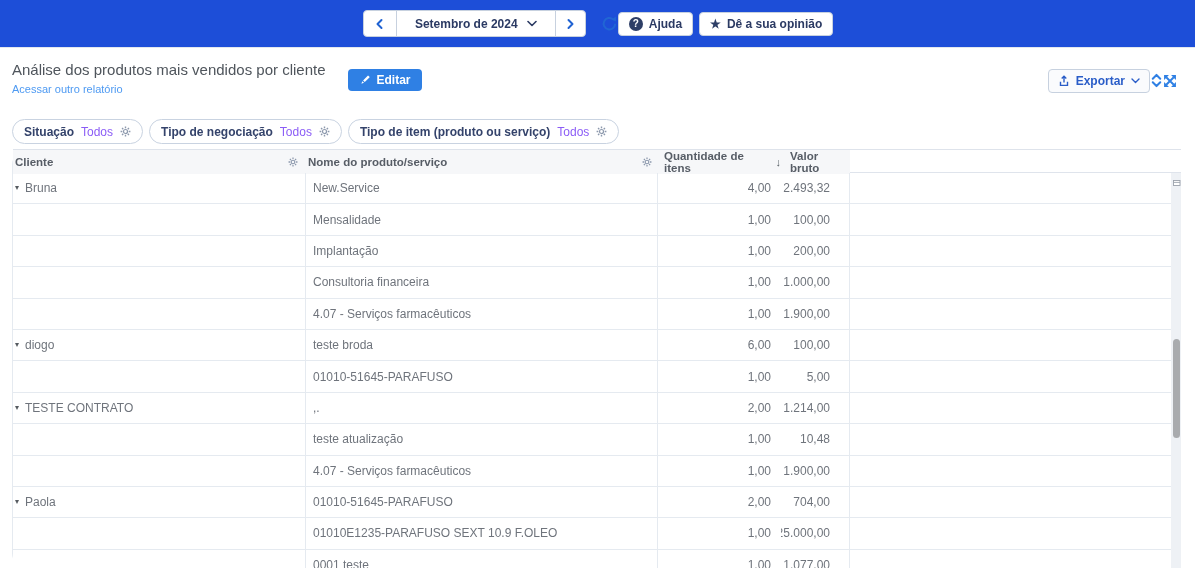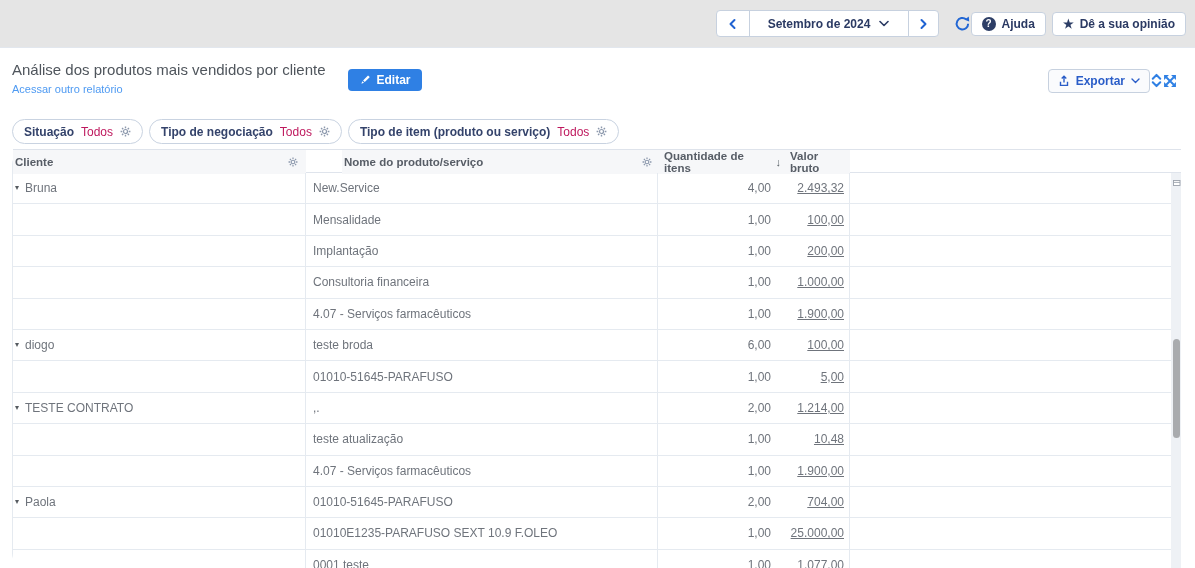--- a/index.html
+++ b/index.html
@@ -1,21 +1,21 @@
 <!DOCTYPE html>
 <html><head>
 <meta charset="utf-8">
 <style>
   * { box-sizing: border-box; margin: 0; padding: 0; }
   html,body { width:1195px; height:568px; overflow:hidden; background:#fff;
               font-family:"Liberation Sans", sans-serif; }
 
   
-  .topbar { height:48px; background:#e5e5e5; border-bottom:1px solid #e2e7ee;
-            display:flex; align-items:center; justify-content:flex-end;
+  .topbar { height:48px; background:#1d4ed8; border-bottom:1px solid #e2e7ee;
+            display:flex; align-items:center; justify-content:center;
             padding:0 9px 0 10px; }
   .nav-left { display:flex; align-items:center; }
   .navseg { display:flex; }
   .navseg > div { border:1px solid #c7d1df; background:#fff; height:27px;
                   display:flex; align-items:center; justify-content:center; cursor:pointer; }
   .prev-btn { width:34px; border-radius:4px 0 0 4px; }
   .period-btn { width:160px; margin-left:-1px; gap:9px;
                 font-size:12px; font-weight:700; color:#2b3a63; }
   .next-btn { width:31px; margin-left:-1px; border-radius:0 4px 4px 0; }
   .refresh-btn { margin-left:15px; background:none; border:none; cursor:pointer;
@@ -43,47 +43,47 @@
   .export-btn { height:24px; background:#fafbfd; border:1px solid #c7d1df; border-radius:4px;
                 padding:0 9px; font-size:12px; font-weight:600; color:#2a5dc8;
                 display:flex; align-items:center; gap:6px; cursor:pointer; }
   .icon-btn { background:none; border:none; cursor:pointer; display:flex; align-items:center; }
 
   
   .filters-row { margin-top:22px; display:flex; gap:6px;text-align:center; }
   .pill { height:25px; border:1px solid #c9d3e1; border-radius:13px; background:#fff;
           display:flex; align-items:center; gap:7px; padding:0 11px; font-size:12px; cursor:pointer; }
   .pill-label { color:#34436b; font-weight:700; }
-  .pill-value { color:#be185d; }
+  .pill-value { color:#8b5cf6; }
 
   
   .table { margin-top:5px; position:relative; width:1169px; }
   .grid { border-left:1px solid #e5eaf0;border-radius:16px; }
   .thead { display:grid; grid-template-columns:293px 352px 123px 69px 1fr; height:24px;
            border-top:1px solid #dee3eb; border-bottom:1px solid #dfe4ec;
            font-size:11.5px; font-weight:700; color:#575d66; }
   .th { background:#f6f7f9; height:100%; display:flex; align-items:center; cursor:pointer; }
   .th.filler { background:transparent; cursor:default; }
   .th-c1 { padding-left:2px; }
   .th-c1 .gear-right { margin-left:auto; margin-right:8px; display:flex; }
-  .th-c2 { padding-left:2px;margin-left:36px; }
+  .th-c2 { padding-left:2px; }
   .th-c2 .gear-right { margin-left:auto; margin-right:6px; display:flex; }
   .th-c3 { padding-left:6px; gap:5px; }
   .th-c4 { padding-left:9px; }
   .sort-arrow { font-size:11px; font-weight:400; color:#596066; }
 
   .tbody { height:396px; overflow:hidden; }
   .trow { display:grid; grid-template-columns:293px 352px 123px 69px 1fr; width:1159px;
           height:31.4px; border-bottom:1px solid #e5eaf0; background:#fff; cursor:pointer; }
   .td { font-size:12px; color:#6f747c; display:flex; align-items:center; overflow:hidden;
         white-space:nowrap; }
   .td.c1 { border-right:1px solid #e5eaf0; padding-left:2px; gap:6px; }
   .td.c2 { border-right:1px solid #e5eaf0; padding-left:7px; }
   .td.c3 { justify-content:flex-end; padding-right:10px; }
-  .td.c4 { justify-content:flex-end; padding-right:5px; border-right:1px solid #e5eaf0;text-decoration:underline; }
+  .td.c4 { justify-content:flex-end; padding-right:19px; border-right:1px solid #e5eaf0; }
   .tri { font-size:8px; color:#565b61; cursor:pointer; line-height:1; }
 
   
   .vscroll { position:absolute; left:1159px; top:24px; width:10px; height:396px;
              background:#eef1f5; cursor:pointer; }
   .vthumb { position:absolute; left:1.5px; top:166px; width:7px; height:99px;
             background:#a9abae; border-radius:4px; cursor:grab; }
   .scroll-corner { position:absolute; left:1161px; top:30px; }
 
   svg { display:block; }

